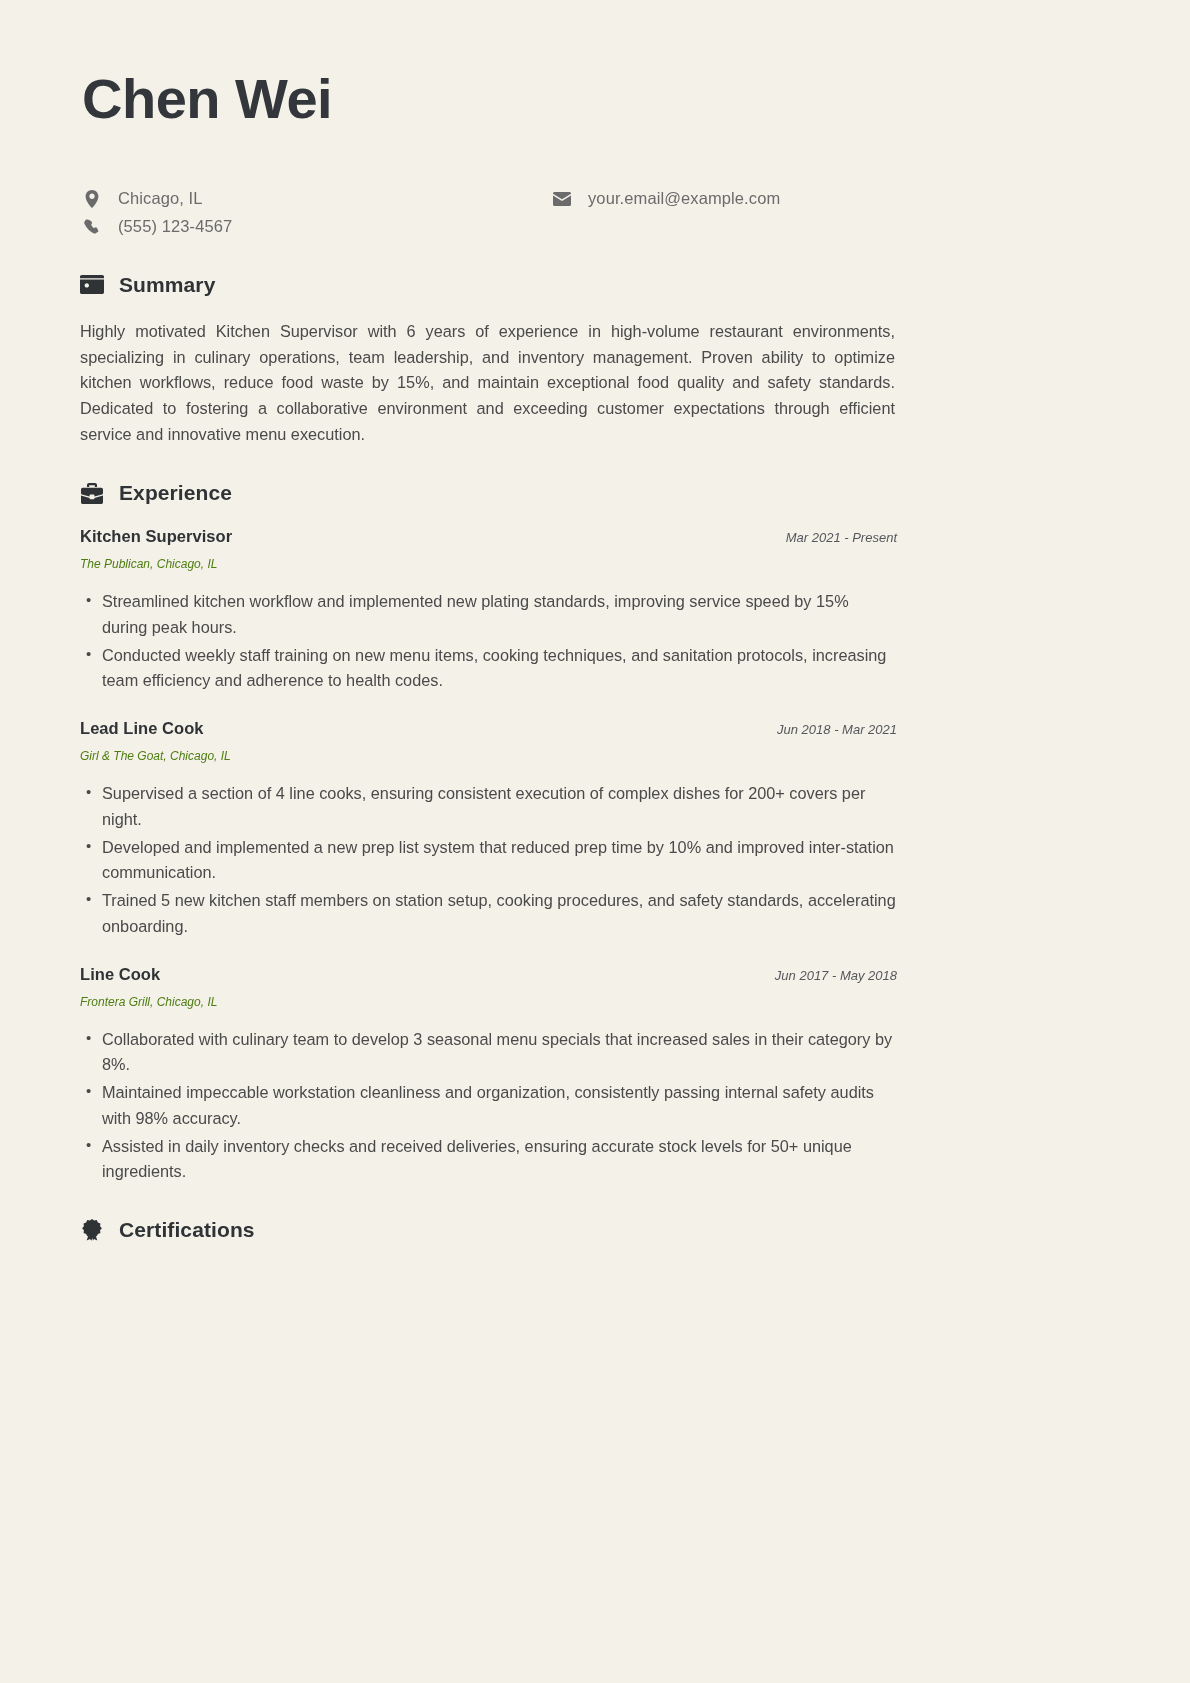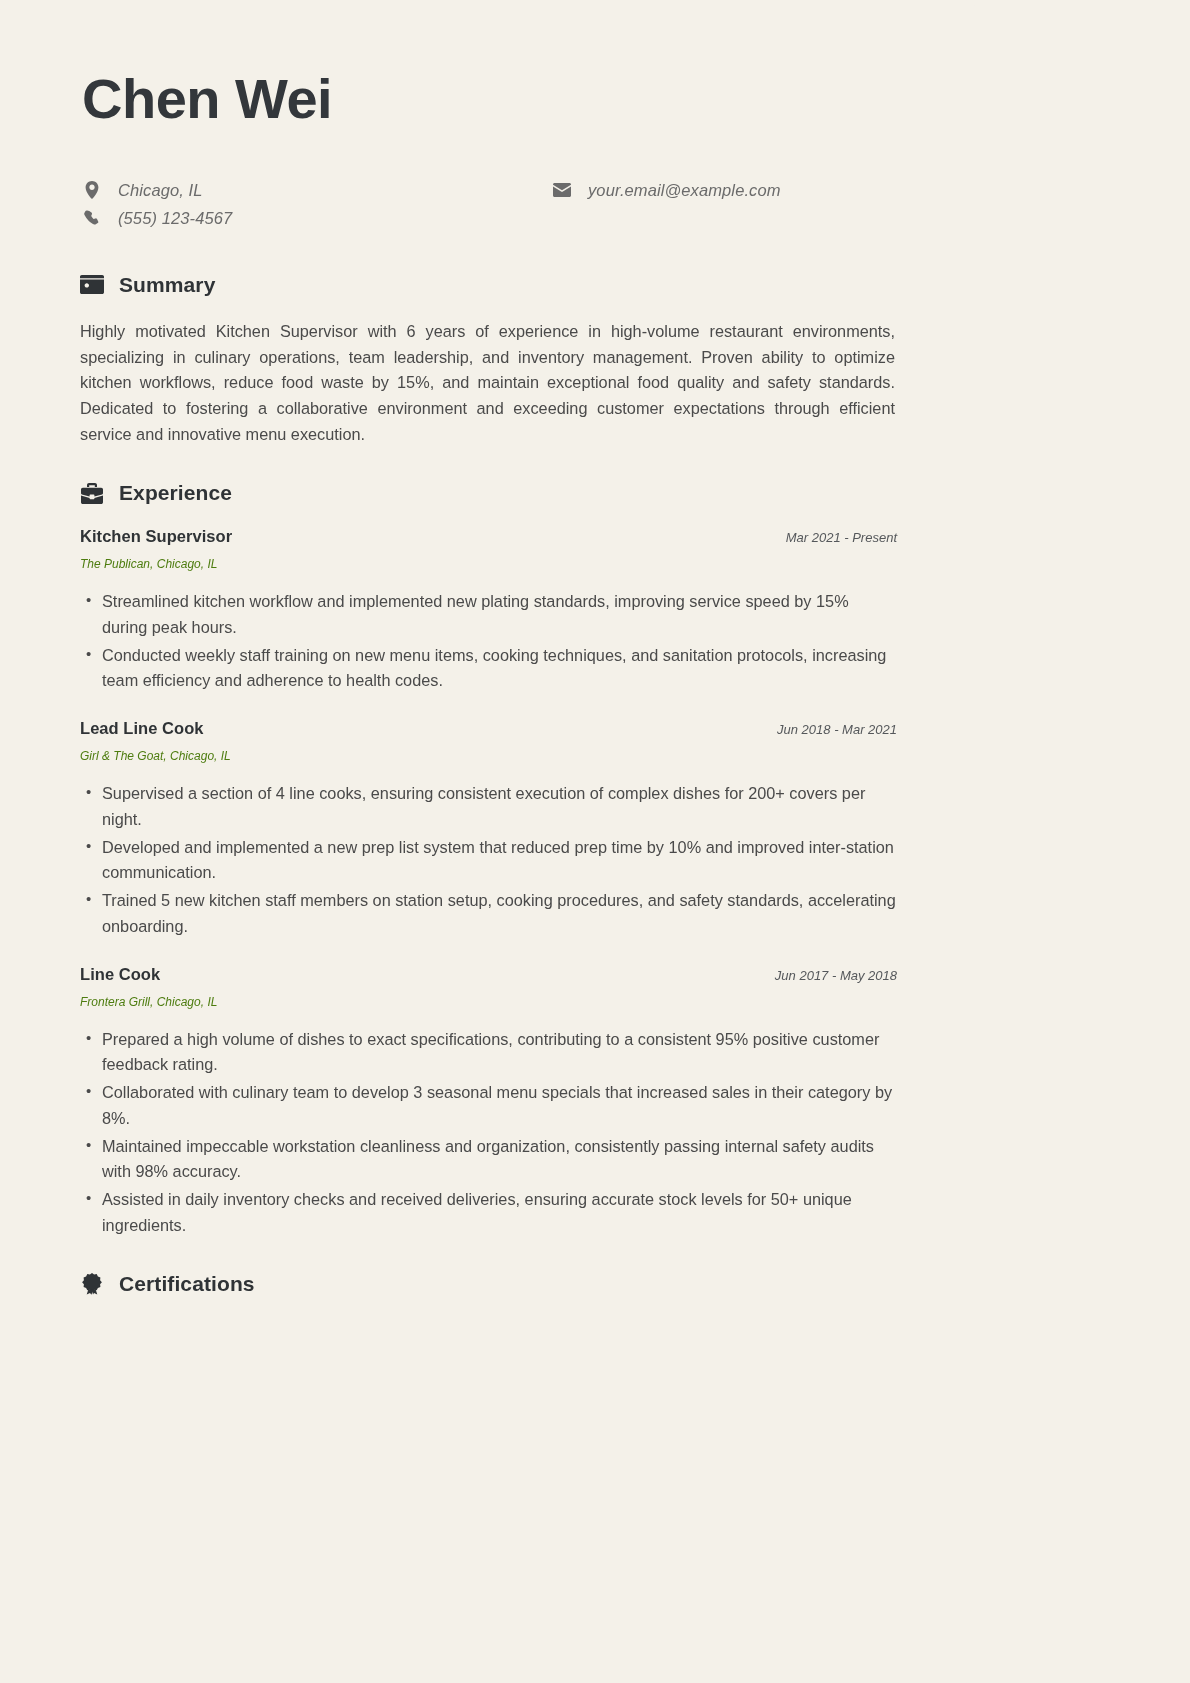--- a/index.html
+++ b/index.html
@@ -44,24 +44,23 @@
     left: 2px;
     top: 0;
   }
   .contact-col-right {
     position: absolute;
     left: 472px;
     top: 0;
   }
   .contact-line {
     display: flex;
-    align-items: flex-start;
+    align-items: flex-end;
     height: 27px;
     margin-bottom: 1px;
-    font-style: italic;
   }
   .contact-ico {
     width: 20px;
     height: 18px;
     display: inline-flex;
     align-items: center;
     justify-content: center;
     margin-right: 16px;
     flex: 0 0 20px;
   }
@@ -250,21 +249,20 @@
       </ul>
     </div>
 
     <div class="job">
       <div class="job-row">
         <span class="job-title">Line Cook</span>
         <span class="job-dates">Jun 2017 - May 2018</span>
       </div>
       <div class="job-company">Frontera Grill, Chicago, IL</div>
       <ul class="bullets">
-        <li>Prepared a high volume of dishes to exact specifications, contributing to a consistent 95% positive customer feedback rating.</li>
         <li>Collaborated with culinary team to develop 3 seasonal menu specials that increased sales in their category by 8%.</li>
         <li>Maintained impeccable workstation cleanliness and organization, consistently passing internal safety audits with 98% accuracy.</li>
         <li>Assisted in daily inventory checks and received deliveries, ensuring accurate stock levels for 50+ unique ingredients.</li>
       </ul>
     </div>
   </div>
 
   <div class="section">
     <div class="section-head">
       <span class="section-ico">

